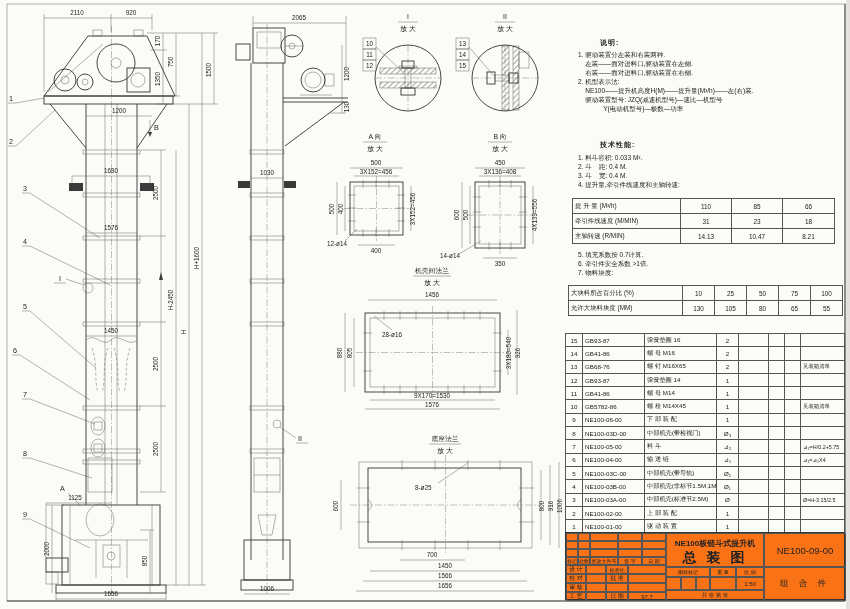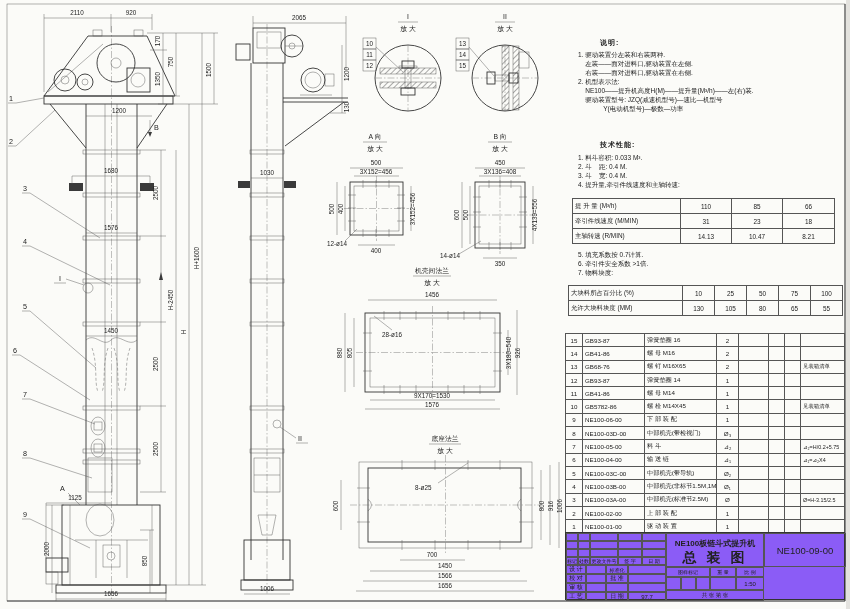--- a/index.html
+++ b/index.html
@@ -24,21 +24,21 @@
   table{border-collapse:collapse;table-layout:fixed;}
   td{border:0.5px solid #555;font-size:6.4px;padding:0 2px;overflow:hidden;white-space:nowrap;height:14px;}
   #spec1 td:first-child,#spec2 td:first-child{text-align:left;}
   #spec1 td,#spec2 td{text-align:center;}
   #bom td{height:12.3px;font-size:6.2px;text-align:center;}
   #bom td:nth-child(2),#bom td:nth-child(3){text-align:left;}
   #bom td:nth-child(8){font-size:5.4px;text-align:left;}
   .c{position:absolute;border:0.5px solid #555;box-sizing:border-box;font-size:6px;
      display:flex;align-items:center;justify-content:center;overflow:hidden;white-space:nowrap;}
   .noborder{border:none;}
-  #tb{border:0.9px solid #333;box-sizing:border-box;background:#8b5cf6;}
+  #tb{border:0.9px solid #333;box-sizing:border-box;background:#f97316;}
 </style>
 </head>
 <body>
 
 <div id="sheet">
 
 <svg width="850" height="609" viewBox="0 0 850 609">
   <defs>
     <pattern id="hat" width="4" height="4" patternUnits="userSpaceOnUse" patternTransform="rotate(45)">
       <line x1="0" y1="0" x2="0" y2="4" stroke="#555" stroke-width="1"></line>
@@ -783,15 +783,16 @@
     <div class="c" style="left:144px;top:34px;width:26px;height:10px;font-size:5px;">重 量</div>
     <div class="c" style="left:170px;top:34px;width:28px;height:10px;font-size:5px;">比 例</div>
     <div class="c" style="left:100px;top:44px;width:15px;height:13px;"></div>
     <div class="c" style="left:115px;top:44px;width:15px;height:13px;"></div>
     <div class="c" style="left:130px;top:44px;width:14px;height:13px;"></div>
     <div class="c" style="left:144px;top:44px;width:26px;height:13px;"></div>
     <div class="c" style="left:170px;top:44px;width:28px;height:13px;">1:50</div>
     <div class="c" style="left:100px;top:57px;width:98px;height:11px;font-size:5.5px;">共   张  第   张</div>
 
     <div class="c" style="left:198px;top:0;width:82px;height:34px;font-size:9.5px;">NE100-09-00</div>
+    <div class="c" style="left:198px;top:34px;width:82px;height:34px;font-size:8.5px;letter-spacing:4px;">组 合 件</div>
   </div>
 
 </div>
 
 </body></html>

